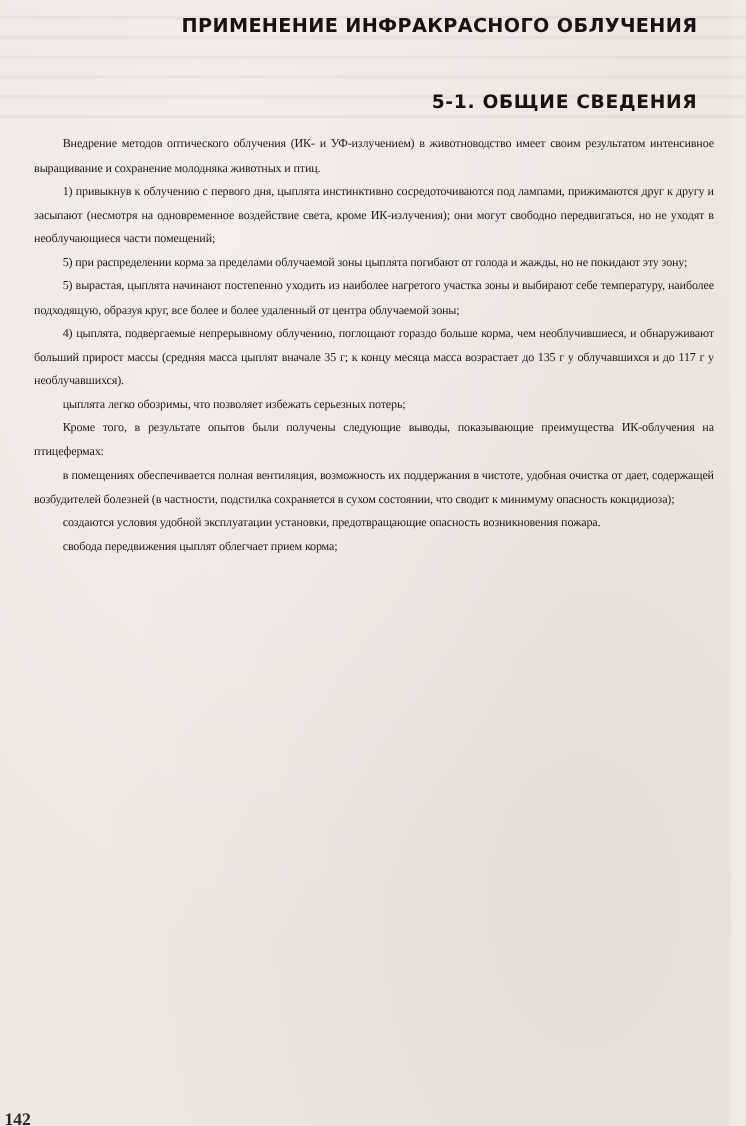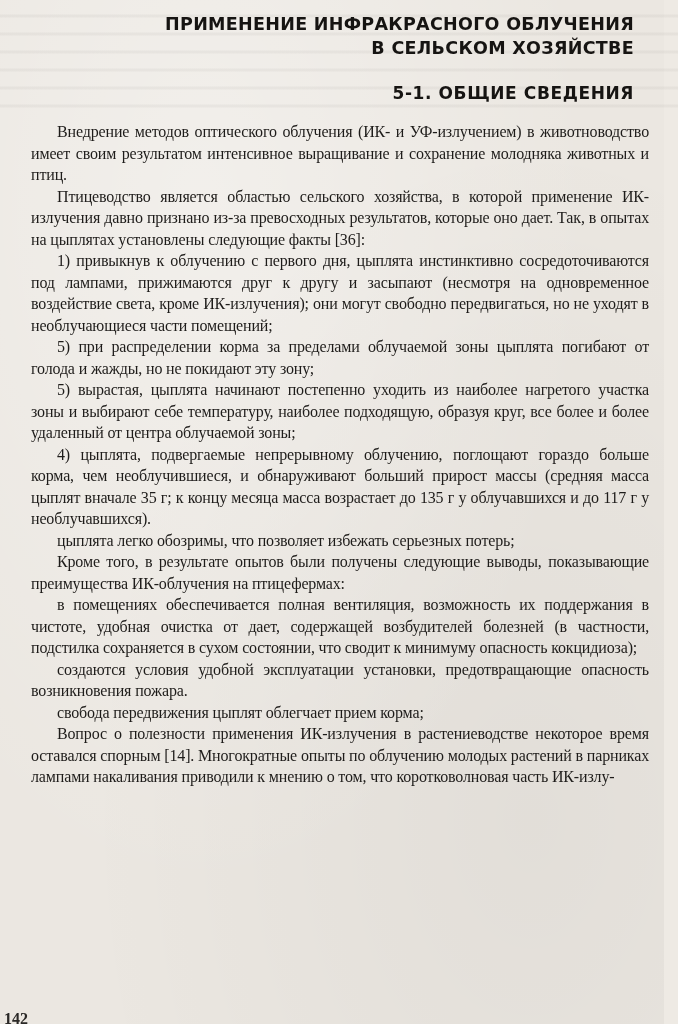--- a/index.html
+++ b/index.html
@@ -51,21 +51,21 @@
       font-size: 17px;
       letter-spacing: 0.6px;
       color: #161412;
       white-space: nowrap;
     }
     .body {
       position: absolute;
       left: 31px;
       top: 121px;
       width: 618px;
-      font-size: 16px;
+      font-size: 11px;
       line-height: 21.5px;
       text-align: justify;
       letter-spacing: -0.15px;
     }
     .body p {
       margin: 0;
       text-indent: 26px;
     }
     .page-number {
       position: absolute;
@@ -77,34 +77,31 @@
     }
   </style>
 </head>
 <body>
 
 <div class="page">
   <div class="bleed"></div>
 
   <div class="title">
     <div>ПРИМЕНЕНИЕ ИНФРАКРАСНОГО ОБЛУЧЕНИЯ</div>
-    <div>В СЕЛЬСКОМ ХОЗЯЙСТВЕ</div>
   </div>
 
   <div class="section">5-1. ОБЩИЕ СВЕДЕНИЯ</div>
 
   <div class="body">
     <p>Внедрение методов оптического облучения (ИК- и УФ-излучением) в животноводство имеет своим результатом интенсивное выращивание и сохранение молодняка животных и птиц.</p>
-    <p>Птицеводство является областью сельского хозяйства, в которой применение ИК-излучения давно признано из-за превосходных результатов, которые оно дает. Так, в опытах на цыплятах установлены следующие факты [36]:</p>
     <p>1) привыкнув к облучению с первого дня, цыплята инстинктивно сосредоточиваются под лампами, прижимаются друг к другу и засыпают (несмотря на одновременное воздействие света, кроме ИК-излучения); они могут свободно передвигаться, но не уходят в необлучающиеся части помещений;</p>
     <p>5) при распределении корма за пределами облучаемой зоны цыплята погибают от голода и жажды, но не покидают эту зону;</p>
     <p>5) вырастая, цыплята начинают постепенно уходить из наиболее нагретого участка зоны и выбирают себе температуру, наиболее подходящую, образуя круг, все более и более удаленный от центра облучаемой зоны;</p>
     <p>4) цыплята, подвергаемые непрерывному облучению, поглощают гораздо больше корма, чем необлучившиеся, и обнаруживают больший прирост массы (средняя масса цыплят вначале 35 г; к концу месяца масса возрастает до 135 г у облучавшихся и до 117 г у необлучавшихся).</p>
     <p>цыплята легко обозримы, что позволяет избежать серьезных потерь;</p>
     <p>Кроме того, в результате опытов были получены следующие выводы, показывающие преимущества ИК-облучения на птицефермах:</p>
     <p>в помещениях обеспечивается полная вентиляция, возможность их поддержания в чистоте, удобная очистка от дает, содержащей возбудителей болезней (в частности, подстилка сохраняется в сухом состоянии, что сводит к минимуму опасность кокцидиоза);</p>
     <p>создаются условия удобной эксплуатации установки, предотвращающие опасность возникновения пожара.</p>
     <p>свобода передвижения цыплят облегчает прием корма;</p>
-    <p>Вопрос о полезности применения ИК-излучения в растениеводстве некоторое время оставался спорным [14]. Многократные опыты по облучению молодых растений в парниках лампами накаливания приводили к мнению о том, что коротковолновая часть ИК-излу-</p>
   </div>
 
   <div class="page-number">142</div>
 </div>
 
 </body></html>

